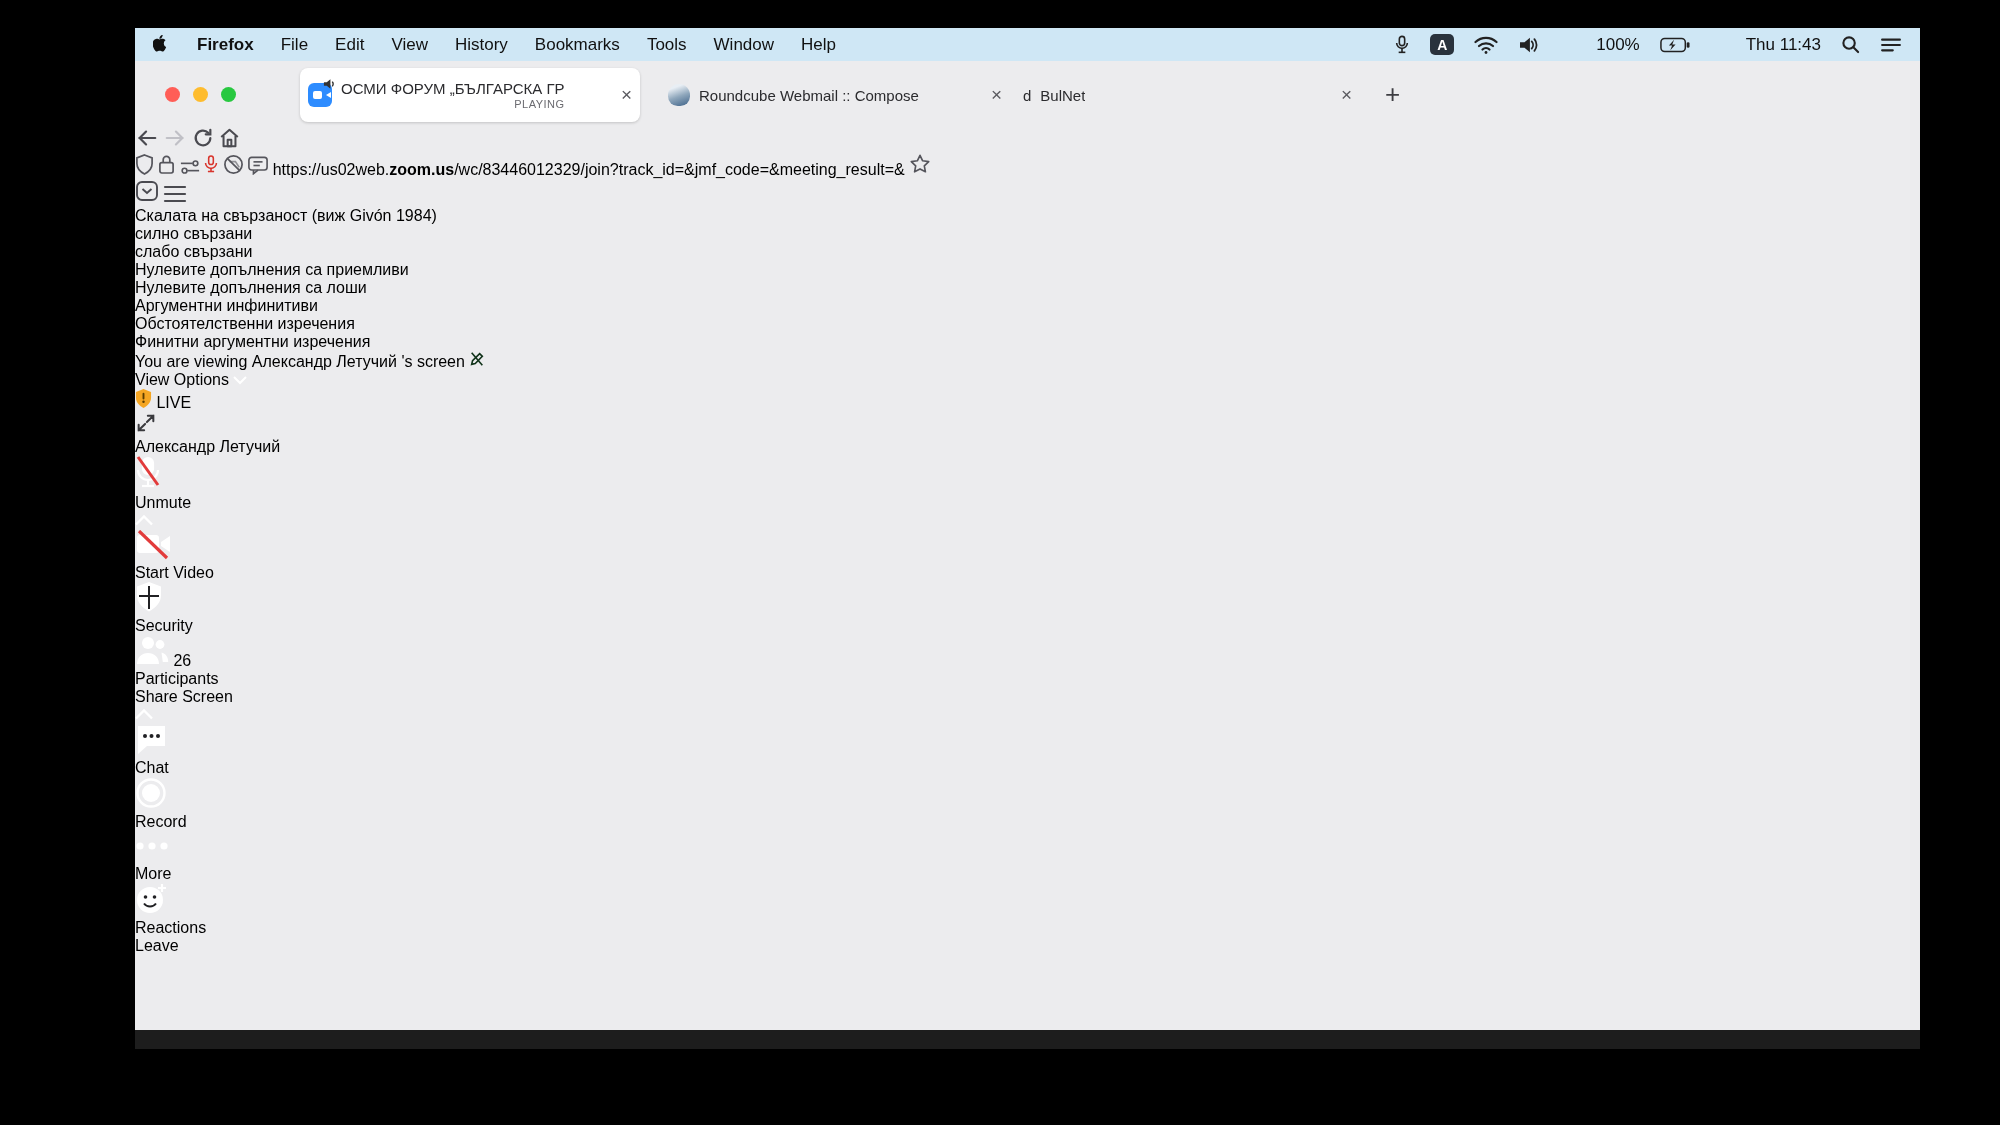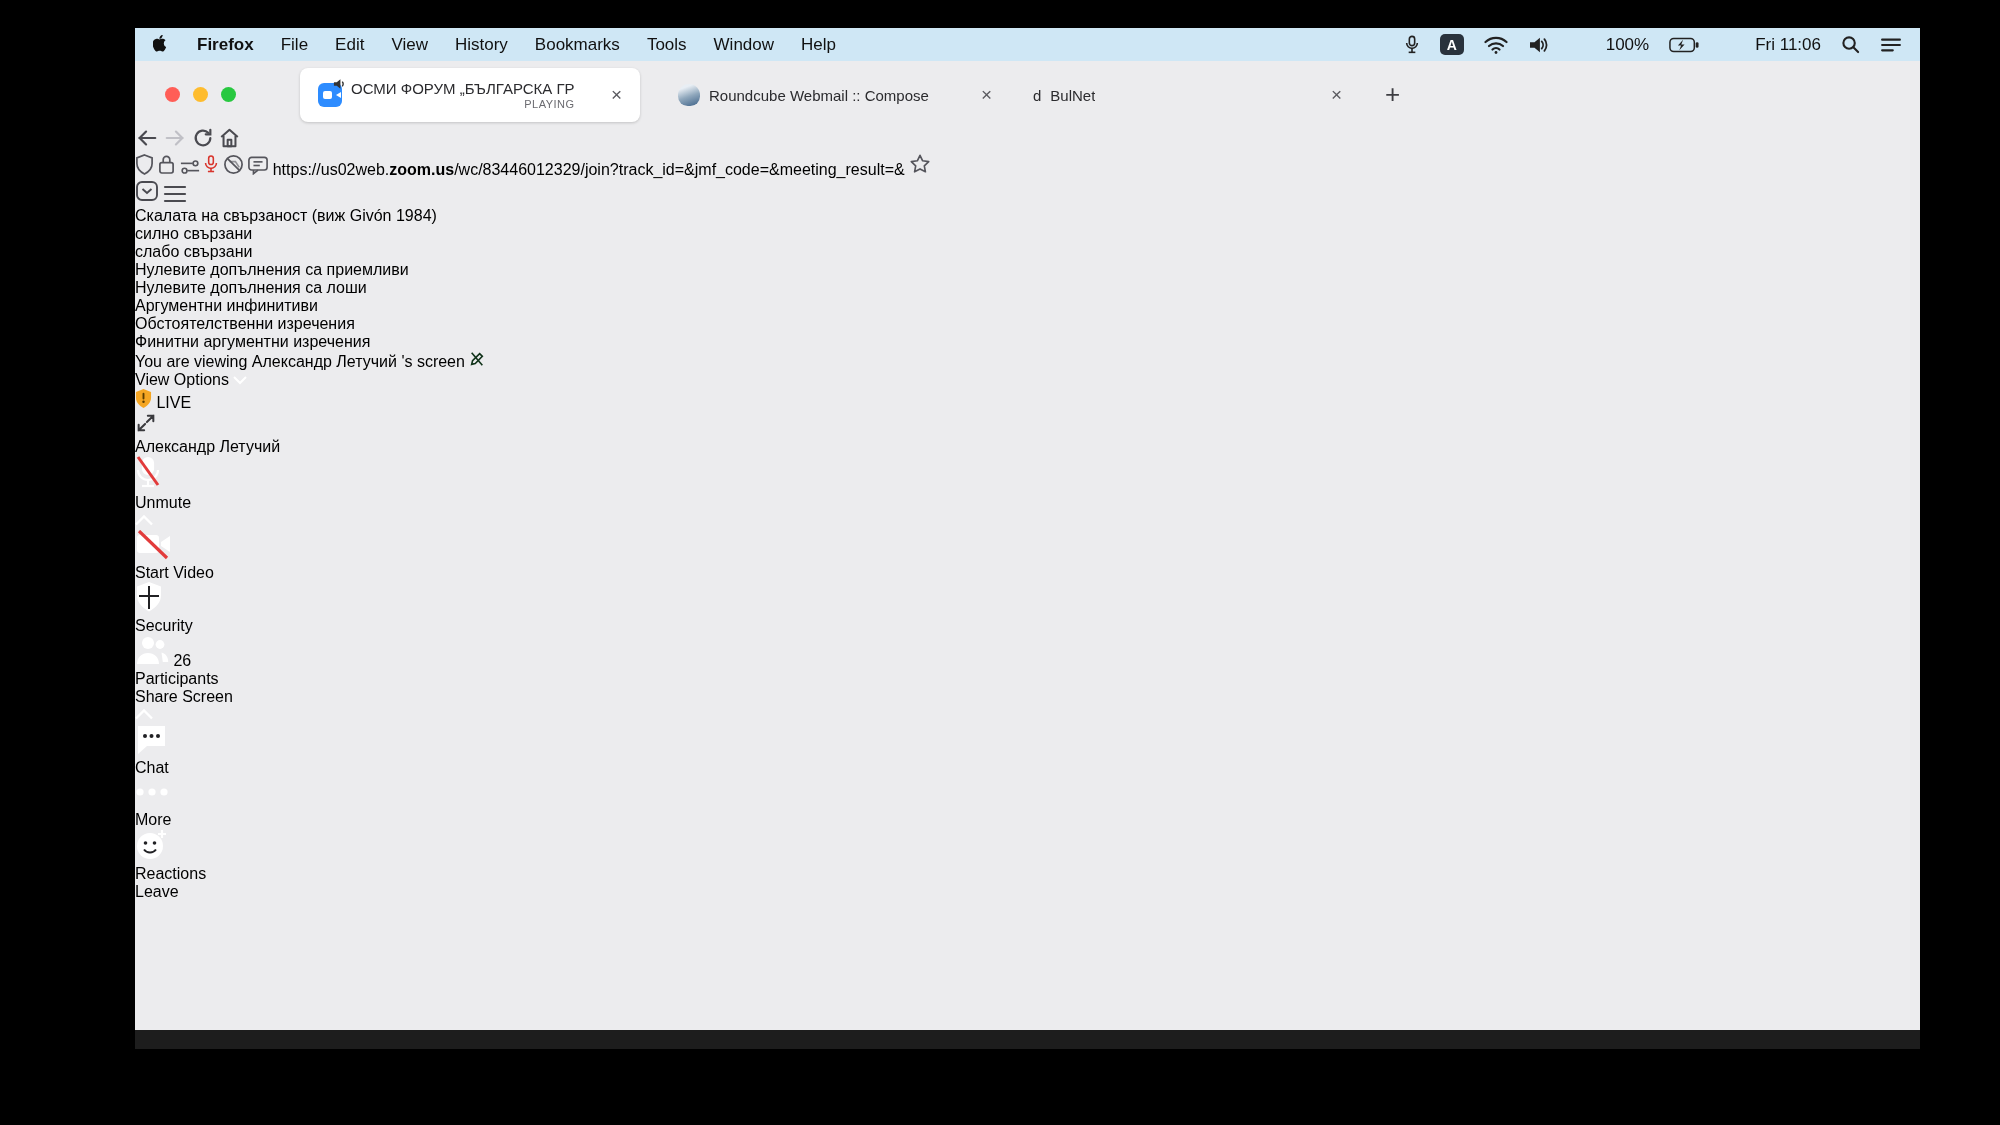--- a/index.html
+++ b/index.html
@@ -18,21 +18,21 @@
   .input-badge { background:#29323c; color:#fff; font-size:14px; font-weight:bold; width:24px; height:21px;
                  border-radius:5px; display:flex; align-items:center; justify-content:center; }
   .clock { font-size:17px;margin-left:36px; }
 
   
   .browser { position:absolute; top:33px; left:0; right:0; height:969px; background:#ececee; }
   .tabbar { position:relative; height:66px; background:#ececee; }
   .traffic { position:absolute; left:30px; top:26px; display:flex; gap:13px; }
   .traffic span { width:15px; height:15px; border-radius:50%; display:block; }
   .t-red{background:#ff5e57;} .t-yellow{background:#febc2e;} .t-green{background:#28c840;}
-  .tab { position:absolute; top:7px; height:54px; display:flex; align-items:center; padding:0 18px; gap:9px;
+  .tab { position:absolute; top:7px; height:54px; display:flex; align-items:center; padding:0 8px; gap:9px;
          font-size:15px; color:#2b2b2e; }
   .tab.active { background:#fff; border-radius:8px; box-shadow:0 1px 3px rgba(0,0,0,.18); }
   .tab .titles { overflow:hidden; white-space:nowrap; }
   .tab .sub { font-size:11px; color:#6b6b70; letter-spacing:.5px; margin-top:1px;text-align:right; }
   .tab .close { margin-left:auto; color:#5b5b60; font-size:19px; cursor:default; }
   .tab1 { left:165px; width:340px; }
   .tab2 { left:525px; width:350px; }
   .tab3 { left:880px; width:345px; }
   .newtab { position:absolute; left:1250px; top:18px; font-size:26px; color:#3d3d42; }
   .zoom-fav { position:relative; width:24px; height:24px; background:#2d8cff; border-radius:6px; flex:none; }
@@ -267,21 +267,21 @@
             </svg>
         </span>
         <span class="clock">100%</span>
         <span>
           <svg width="30" height="16" viewBox="0 0 32 16">
               <rect x="1" y="1" width="26" height="14" rx="4" fill="none" stroke="#222" stroke-width="1.6"></rect>
               <rect x="28.5" y="5" width="3" height="6" rx="1.5" fill="#222"></rect>
               <path d="M15 2.5 9.5 8.5h3.4L11 13.5l5.6-6h-3.5z" fill="#222"></path>
             </svg>
         </span>
-        <span class="clock">Fri 11:06</span>
+        <span class="clock">Thu 11:43</span>
         <span>
           <svg width="19" height="19" viewBox="0 0 20 20" fill="none" stroke="#222" stroke-width="2.2">
               <circle cx="8.5" cy="8.5" r="6"></circle>
               <line x1="13" y1="13" x2="18" y2="18" stroke-linecap="round"></line>
             </svg>
         </span>
         <span>
           <svg width="22" height="16" viewBox="0 0 24 18" stroke="#222" stroke-width="2.4" stroke-linecap="round">
               <line x1="2" y1="3" x2="22" y2="3"></line>
               <line x1="2" y1="9" x2="22" y2="9"></line>
@@ -553,20 +553,29 @@
           <div class="tbi" style="left:1058px">
             <div class="ic">
               <svg width="33" height="31" viewBox="0 0 33 31">
                   <path d="M3 2h27v20H12l-9 8z" fill="#fff"></path>
                   <circle cx="10" cy="12" r="2" fill="#212124"></circle>
                   <circle cx="16.5" cy="12" r="2" fill="#212124"></circle>
                   <circle cx="23" cy="12" r="2" fill="#212124"></circle>
                 </svg>
             </div>
             <div class="lbl">Chat</div>
+          </div>
+          <div class="tbi" style="left:1176px">
+            <div class="ic">
+              <svg width="32" height="32" viewBox="0 0 32 32" fill="none">
+                  <circle cx="16" cy="16" r="13.5" stroke="#fff" stroke-width="2.4"></circle>
+                  <circle cx="16" cy="16" r="9" fill="#fff"></circle>
+                </svg>
+            </div>
+            <div class="lbl">Record</div>
           </div>
           <div class="tbi" style="left:1437px">
             <div class="ic">
               <svg width="34" height="30" viewBox="0 0 34 10">
                   <circle cx="5" cy="5" r="3.6" fill="#fff"></circle>
                   <circle cx="17" cy="5" r="3.6" fill="#fff"></circle>
                   <circle cx="29" cy="5" r="3.6" fill="#fff"></circle>
                 </svg>
             </div>
             <div class="lbl">More</div>

